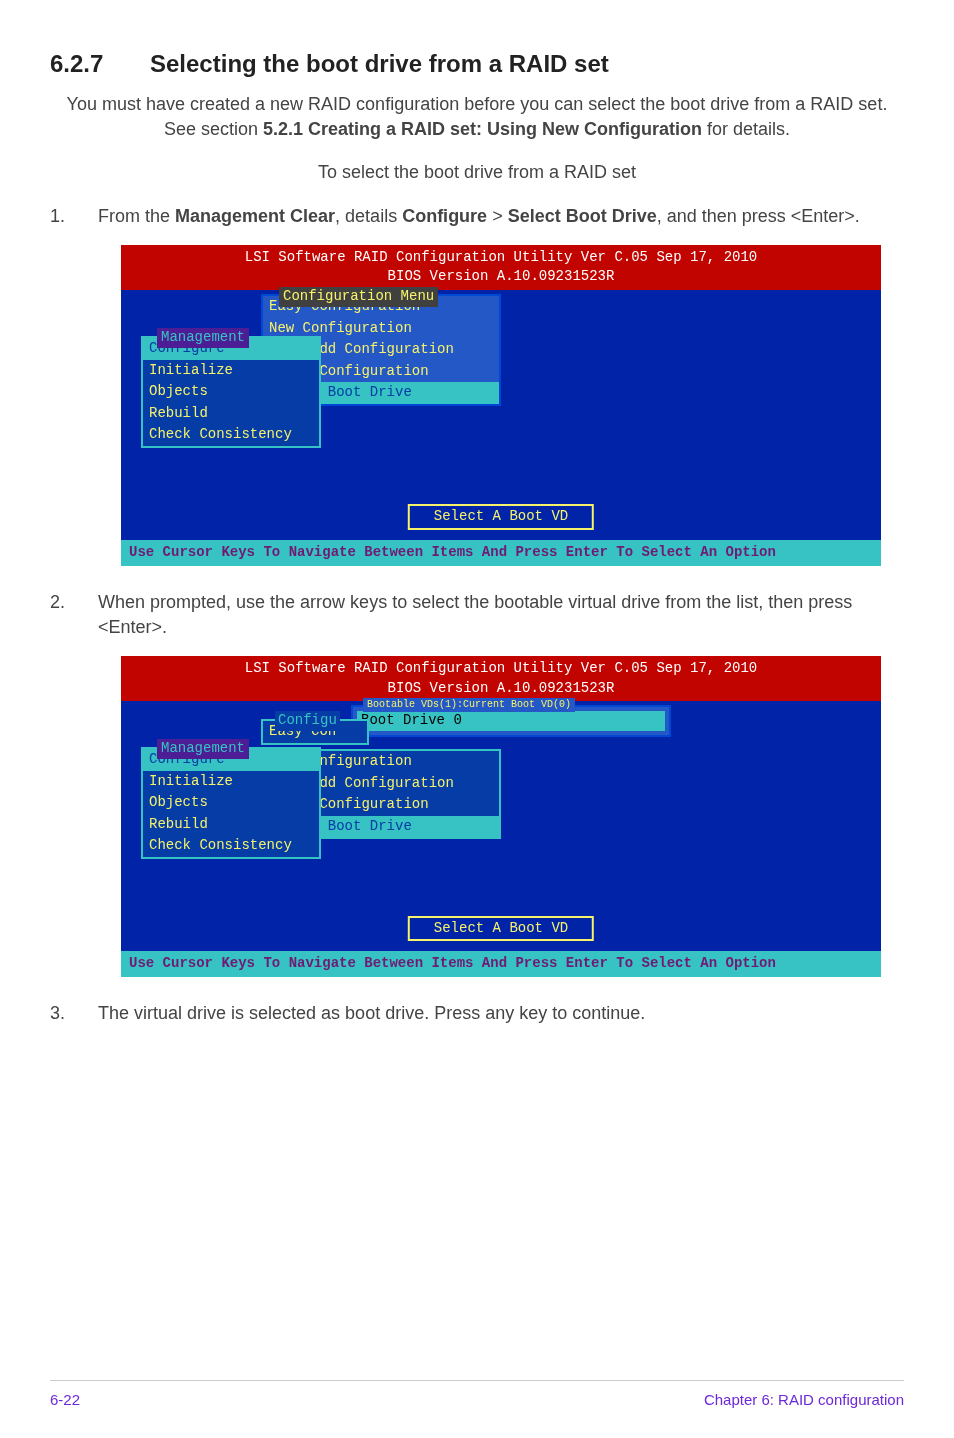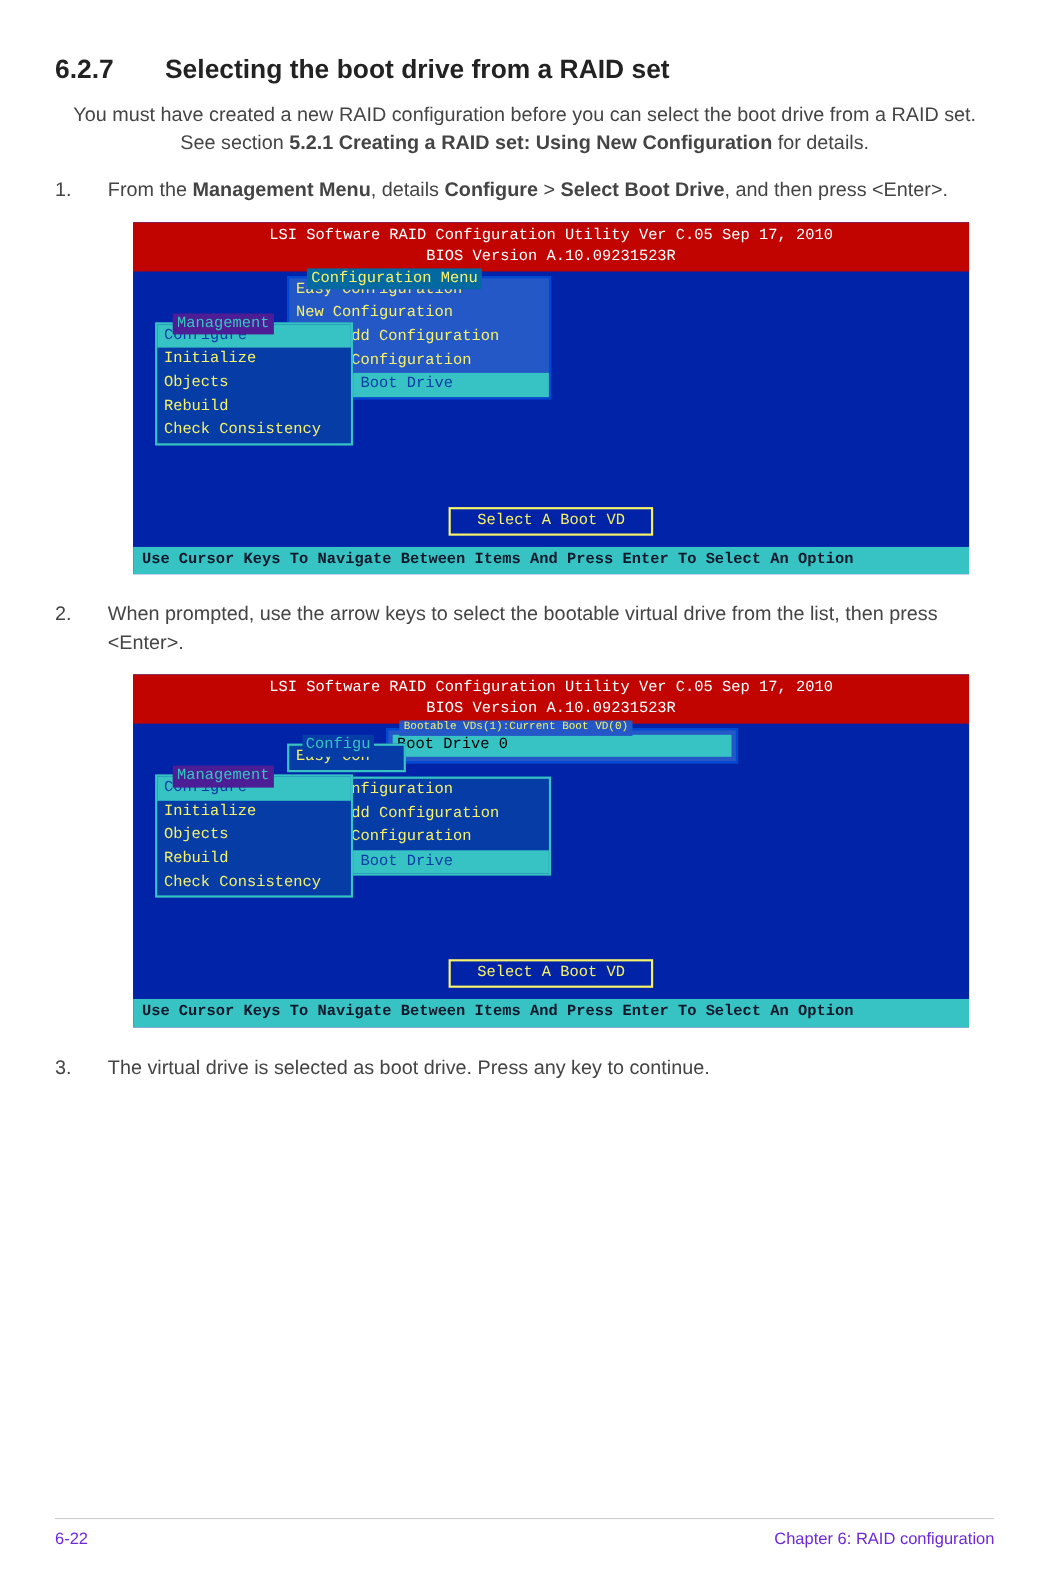--- a/index.html
+++ b/index.html
@@ -77,21 +77,21 @@
       padding: 3px 0;
       color: #fff;
     }
     .bios-main {
       position: relative;
       height: 250px;
       background: #0023a8;
     }
     .bios-footer {
       background: #37c3c3;
-      color: #0f172a;
+      color: #701a75;
       font-weight: bold;
       padding: 3px 8px;
     }
     .mgmt-box {
       position: absolute;
       top: 46px;
       left: 20px;
       border: 2px solid #37c3c3;
       background: #053ca6;
       width: 180px;
@@ -117,21 +117,21 @@
       top: 4px;
       left: 140px;
       border: 2px solid #0047d4;
       background: #2558c7;
       width: 240px;
     }
     .config-box .label {
       position: absolute;
       top: -9px;
       left: 16px;
-      background: #0369a1;
+      background: #404040;
       padding: 0 4px;
       color: #f6f26a;
     }
     .config-box div {
       padding: 1px 6px;
       color: #f6f26a;
     }
     .config-box .sel {
       background: #37c3c3;
       color: #053ca6;
@@ -196,24 +196,25 @@
 <div class="content">
   <h2>
     <span class="secnum">6.2.7</span>
     <span>Selecting the boot drive from a RAID set</span>
   </h2>
 
   <p class="body-text">
     <span>You must have created a new RAID configuration before you can select the boot drive from a RAID set. See section </span><span class="bold">5.2.1 Creating a RAID set: Using New Configuration</span><span> for details.</span>
   </p>
 
+  <p class="body-text">To select the boot drive from a RAID set</p>
 
   <ol>
     <li>
-      <span>From the </span><span class="bold">Management Menu</span><span>, details </span><span class="bold">Configure</span><span> &gt; </span><span class="bold">Select Boot Drive</span><span>, and then press &lt;Enter&gt;.</span>
+      <span>From the </span><span class="bold">Management Clear</span><span>, details </span><span class="bold">Configure</span><span> &gt; </span><span class="bold">Select Boot Drive</span><span>, and then press &lt;Enter&gt;.</span>
 
       <div class="bios-screen" style="margin-top:16px;">
         <div class="bios-header">
           <div>LSI Software RAID Configuration Utility Ver C.05 Sep 17, 2010</div>
           <div>BIOS Version  A.10.09231523R</div>
         </div>
         <div class="bios-main">
           <div class="config-box">
             <span class="label">Configuration Menu</span>
             <div>Easy Configuration</div>

